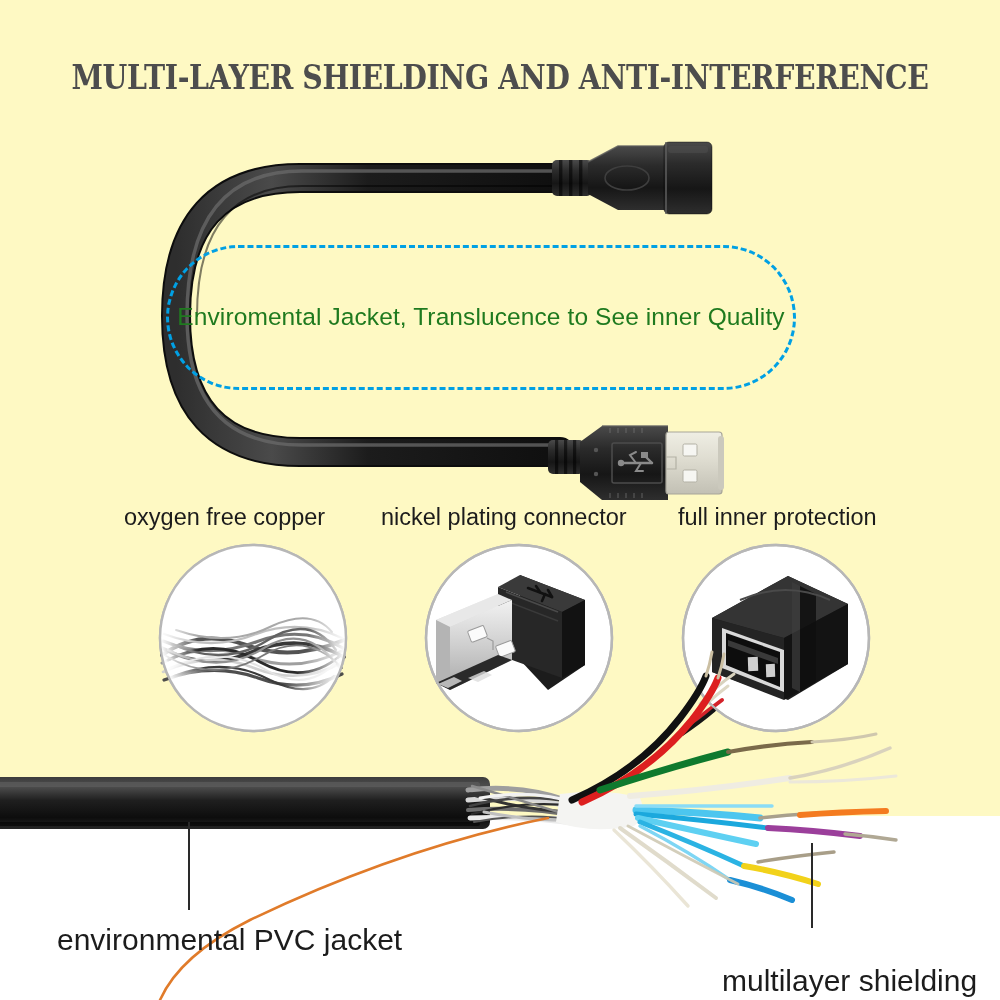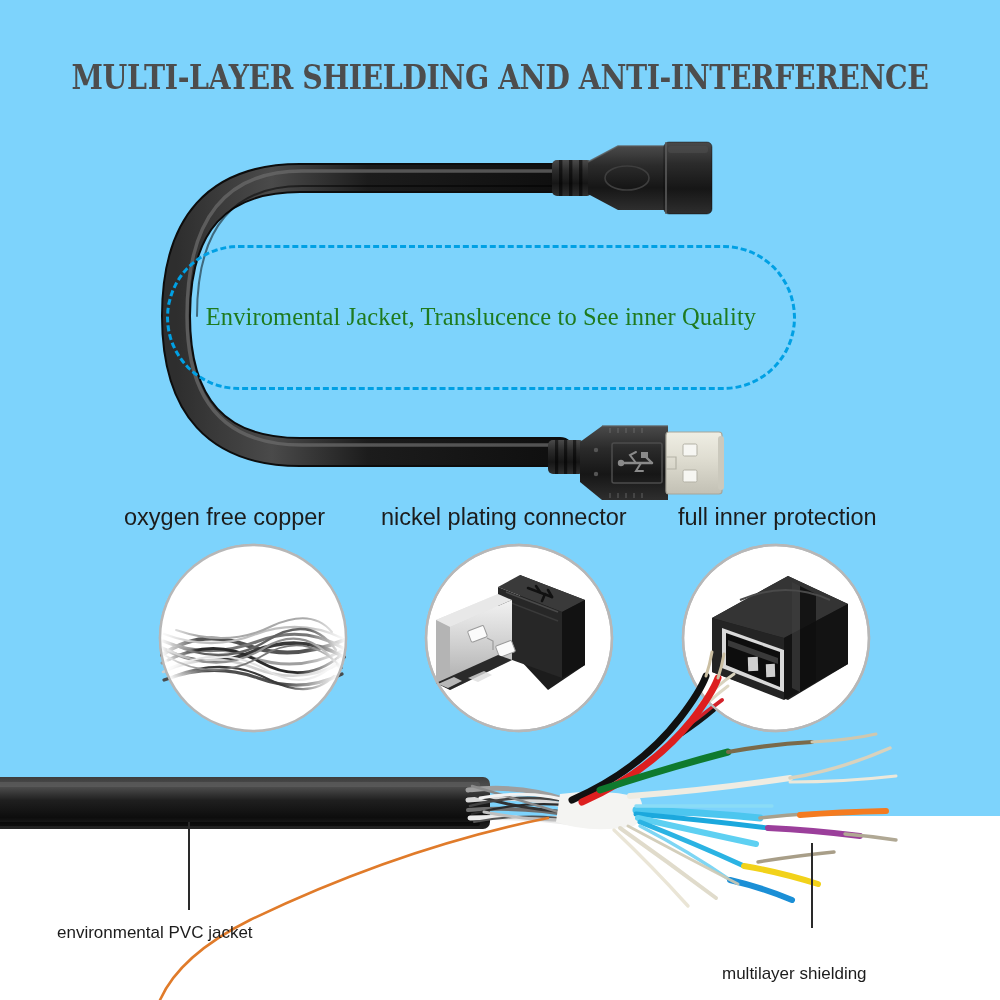--- a/index.html
+++ b/index.html
@@ -1,49 +1,49 @@
 <!DOCTYPE html>
 <html><head>
 <meta charset="utf-8">
 <title>USB Cable Product Infographic</title>
 <style>
   html,body{margin:0;padding:0;background:#ffffff;}
   body{width:1000px;height:1000px;overflow:hidden;
        font-family:"Liberation Sans","DejaVu Sans",sans-serif;}
-  #stage{position:relative;width:1000px;height:816px;background:#7dd3fc;}
+  #stage{position:relative;width:1000px;height:816px;background:#fef9c3;}
 
   
   .title{
     position:absolute;left:0;top:58px;width:1000px;text-align:center;
     font-family:"DejaVu Serif","Liberation Serif",serif;
     font-weight:700;font-size:33px;letter-spacing:-0.5px;
     color:#4d4d4d;white-space:nowrap;
     transform:scaleX(0.86);transform-origin:center top;
   }
 
   
   .dashbox{
     position:absolute;left:166px;top:245px;width:630px;height:145px;
     border:3px dashed #00a0e4;border-radius:74px;box-sizing:border-box;
   }
   .dashbox-text{
     position:absolute;left:166px;top:303px;width:630px;text-align:center;
-    font-size:24.5px;color:#1f7a1f;white-space:nowrap;letter-spacing:0.1px;font-family:Liberation Serif, serif;
+    font-size:24.5px;color:#1f7a1f;white-space:nowrap;letter-spacing:0.1px;
   }
 
   
   .flabel{
     position:absolute;top:504px;font-size:23.5px;color:#1c1c1c;white-space:nowrap;
   }
   .flabel.l1{left:124px;}
   .flabel.l2{left:381px;}
   .flabel.l3{left:678px;}
 
   
-  .blabel{position:absolute;font-size:17px;color:#1c1c1c;white-space:nowrap;}
+  .blabel{position:absolute;font-size:30px;color:#1c1c1c;white-space:nowrap;}
   .blabel.b1{left:57px;top:923px;}
   .blabel.b2{left:722px;top:964px;}
 
   
   .leader{position:absolute;background:#2a2a2a;}
   .leader.v1{left:188px;top:822px;width:1.6px;height:88px;}
   .leader.v2{left:811px;top:843px;width:1.6px;height:85px;}
 
   svg.layer{position:absolute;left:0;top:0;width:1000px;height:1000px;
             pointer-events:none;}

